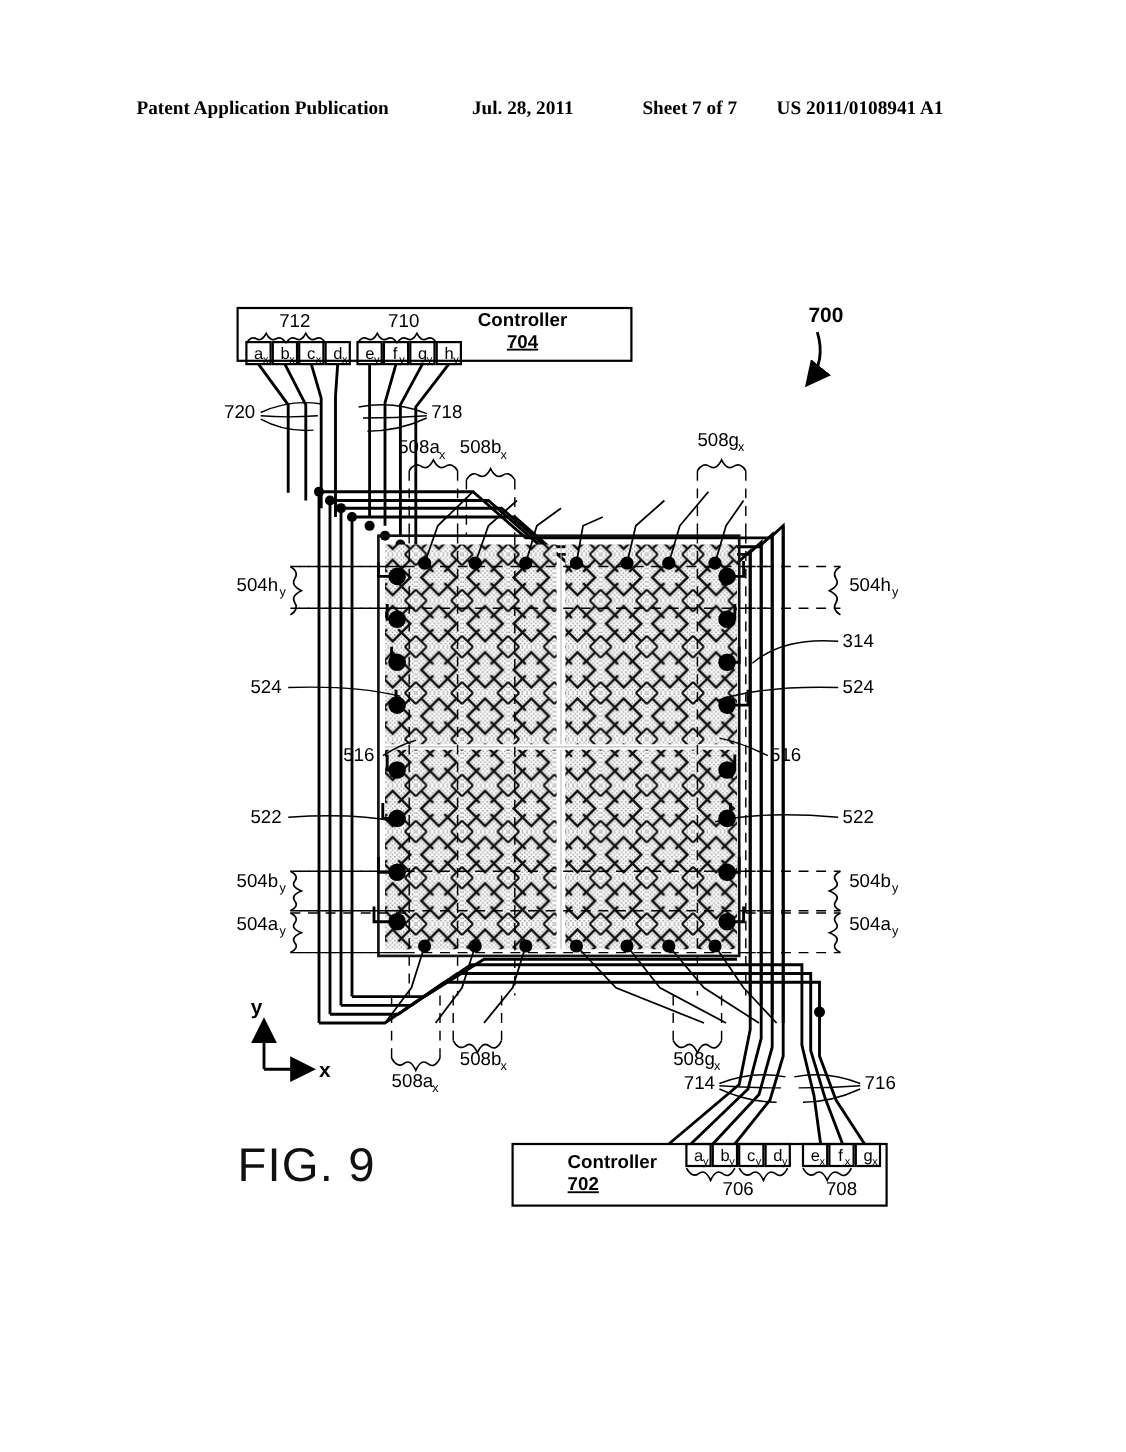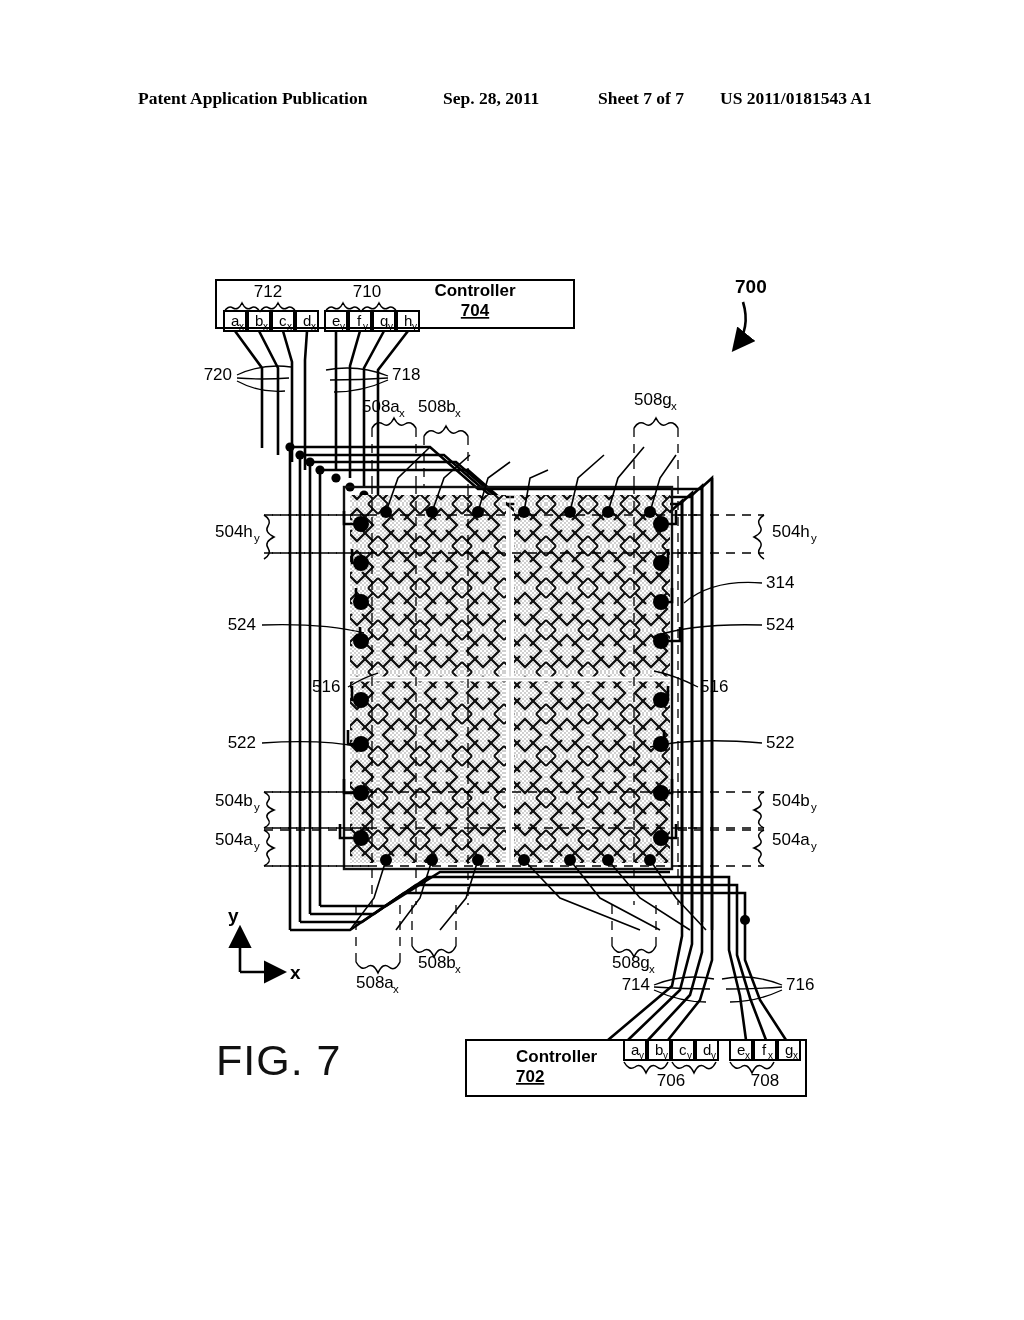--- a/index.html
+++ b/index.html
@@ -2,21 +2,21 @@
 <html><head>
 <meta charset="utf-8">
 <style>
   html,body{margin:0;padding:0;background:#fff;}
   body{width:1024px;height:1320px;position:relative;
        font-family:"Liberation Sans", sans-serif;color:#000;overflow:hidden;}
 
   
   #pub-header{position:absolute;top:86px;left:0;width:909px;height:24px;
       font-family:"Liberation Serif", serif;font-weight:bold;font-size:17.5px;
-      display:flex;align-items:center;white-space:nowrap;margin-left:14px;}
+      display:flex;align-items:center;white-space:nowrap;}
   #pub-header .h-pub{position:absolute;left:124px;}
   #pub-header .h-date{position:absolute;left:429px;}
   #pub-header .h-sheet{position:absolute;left:584px;}
   #pub-header .h-num{position:absolute;left:706px;}
 
   
   #fig-caption{position:absolute;left:216px;top:1036px;
       font-size:43px;font-family:"Liberation Sans",sans-serif;
       letter-spacing:1px;color:#111;}
 
@@ -37,23 +37,23 @@
   .dash{fill:none;stroke:#000;stroke-width:1.3;stroke-dasharray:9 7;}
   .brace{fill:none;stroke:#000;stroke-width:1.5;}
   .boxln{fill:none;stroke:#000;stroke-width:2;}
   .node{fill:#000;}
 </style>
 </head>
 <body>
 
 <div id="pub-header">
   <span class="h-pub">Patent Application Publication</span>
-  <span class="h-date">Sep. 28, 2011</span>
+  <span class="h-date">Jul. 28, 2011</span>
   <span class="h-sheet">Sheet 7 of 7</span>
-  <span class="h-num">US 2011/0181543 A1</span>
+  <span class="h-num">US 2011/0108941 A1</span>
 </div>
 
 <svg id="figure-svg" viewBox="0 0 1024 1320">
 
   <defs>
 
     <pattern id="stipple" width="4" height="4" patternUnits="userSpaceOnUse">
       <rect width="4" height="4" fill="#ffffff"></rect>
       <circle cx="1" cy="1" r="0.75" fill="#8a8a8a"></circle>
       <circle cx="3" cy="3" r="0.75" fill="#8a8a8a"></circle>
@@ -494,13 +494,13 @@
 
   <g>
     <path class="wire" d="M240 972 L240 930" marker-end="url(#arrowhead)"></path>
     <path class="wire" d="M240 972 L282 972" marker-end="url(#arrowhead)"></path>
     <text class="axis-t" x="228" y="922">y</text>
     <text class="axis-t" x="290" y="979">x</text>
   </g>
 
 </svg>
 
-<div id="fig-caption">FIG. 7</div>
+<div id="fig-caption">FIG. 9</div>
 
 </body></html>

